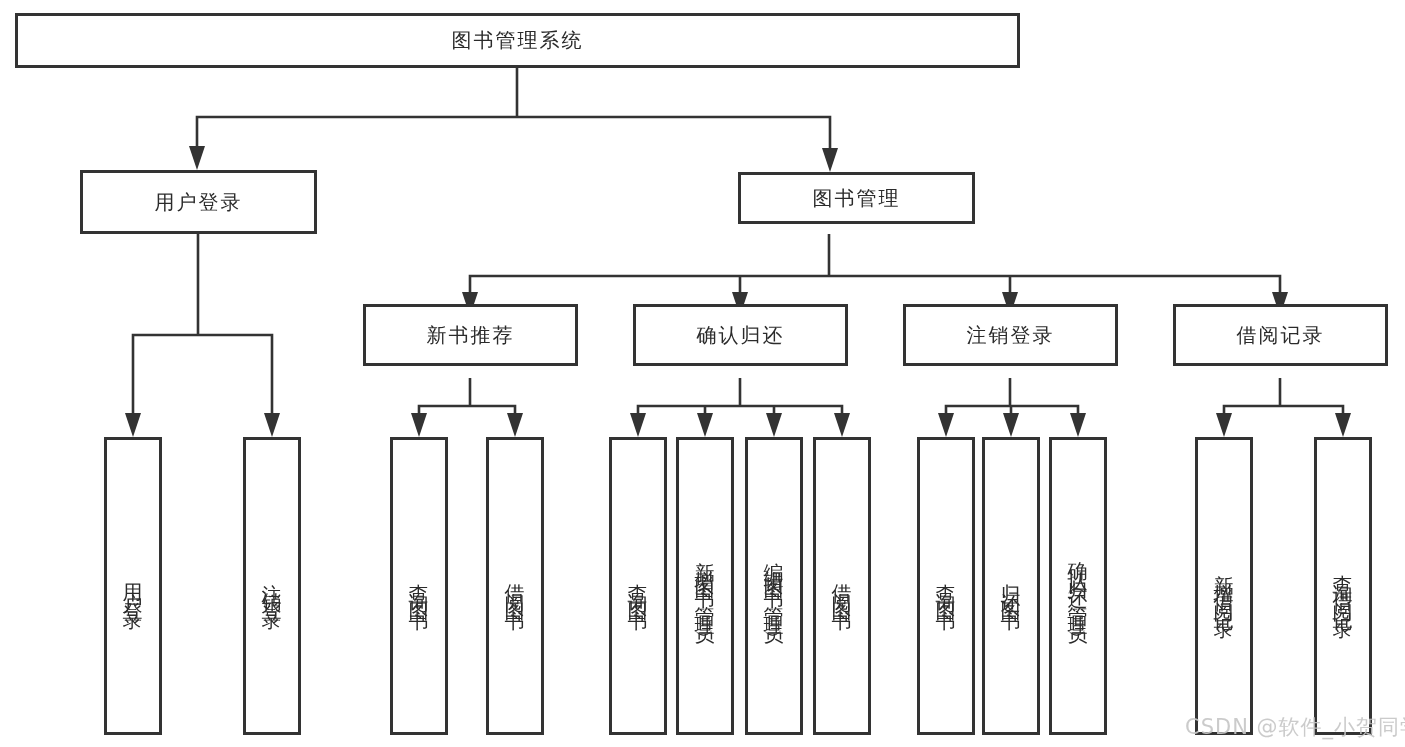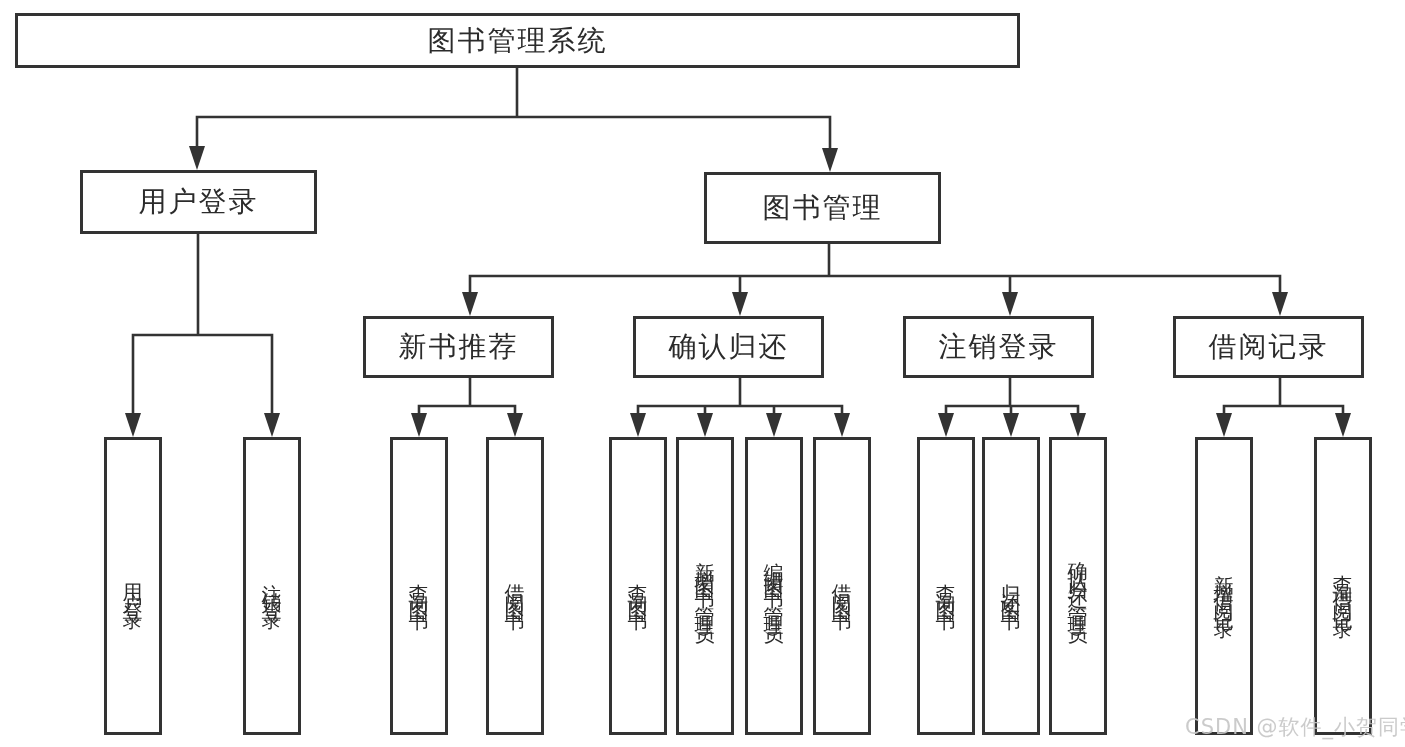--- a/index.html
+++ b/index.html
@@ -21,37 +21,37 @@
     position: absolute;
     box-sizing: border-box;
     border: 3px solid #333333;
     background: #ffffff;
     display: flex;
     align-items: center;
     justify-content: center;
     color: #2b2b2b;
   }
   .hbox {
-    font-size: 28px;
+    font-size: 20px;
     letter-spacing: 2px;
     white-space: nowrap;
   }
   .vbox .vtext {
     writing-mode: vertical-rl;
     text-orientation: mixed;
     font-size: 20px;
     letter-spacing: 9px;
     line-height: 1;
     white-space: nowrap;
   }
   
   .root-box   { left: 15px;  top: 13px;  width: 1005px; height: 55px; }
   .n-ulogin   { left: 80px;  top: 170px; width: 237px;  height: 64px; }
-  .n-bmgmt    { left: 704px; top: 172px; width: 237px;  height: 72px; }
-  .l3         { top: 316px;  width: 191px; height: 62px; }
+  .n-bmgmt    { left: 738px; top: 172px; width: 237px;  height: 52px; }
+  .l3         { top: 304px;  width: 215px; height: 62px; }
   .l3-1 { left: 363px; }  .l3-2 { left: 633px; }
   .l3-3 { left: 903px; }  .l3-4 { left: 1173px; text-align: center; }
   .leaf       { top: 437px;  width: 58px; height: 298px; }
   .lf-a1 { left: 104px; }  .lf-a2 { left: 243px; }
   .lf-b1 { left: 390px; }  .lf-b2 { left: 486px; }
   .lf-c1 { left: 609px; }  .lf-c2 { left: 676px; }
   .lf-c3 { left: 745px; }  .lf-c4 { left: 813px; }
   .lf-d1 { left: 917px; }  .lf-d2 { left: 982px; }  .lf-d3 { left: 1049px; }
   .lf-e1 { left: 1195px; } .lf-e2 { left: 1314px; }
   .watermark {

